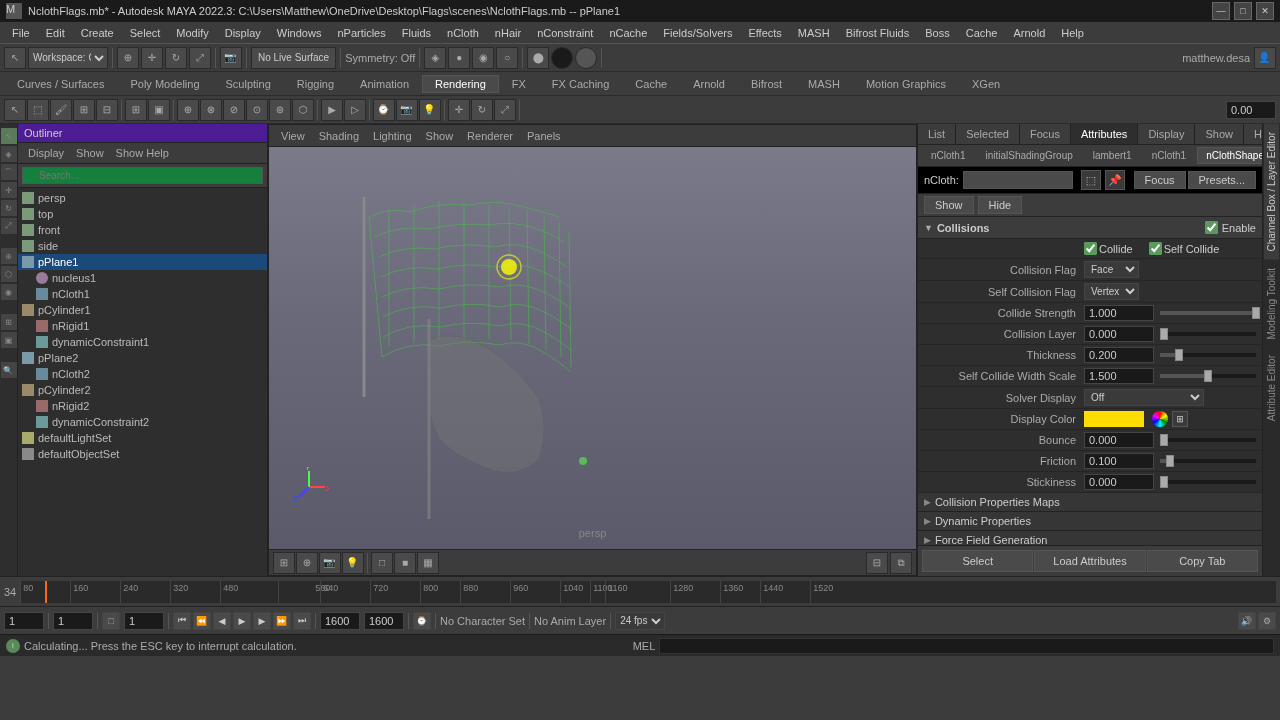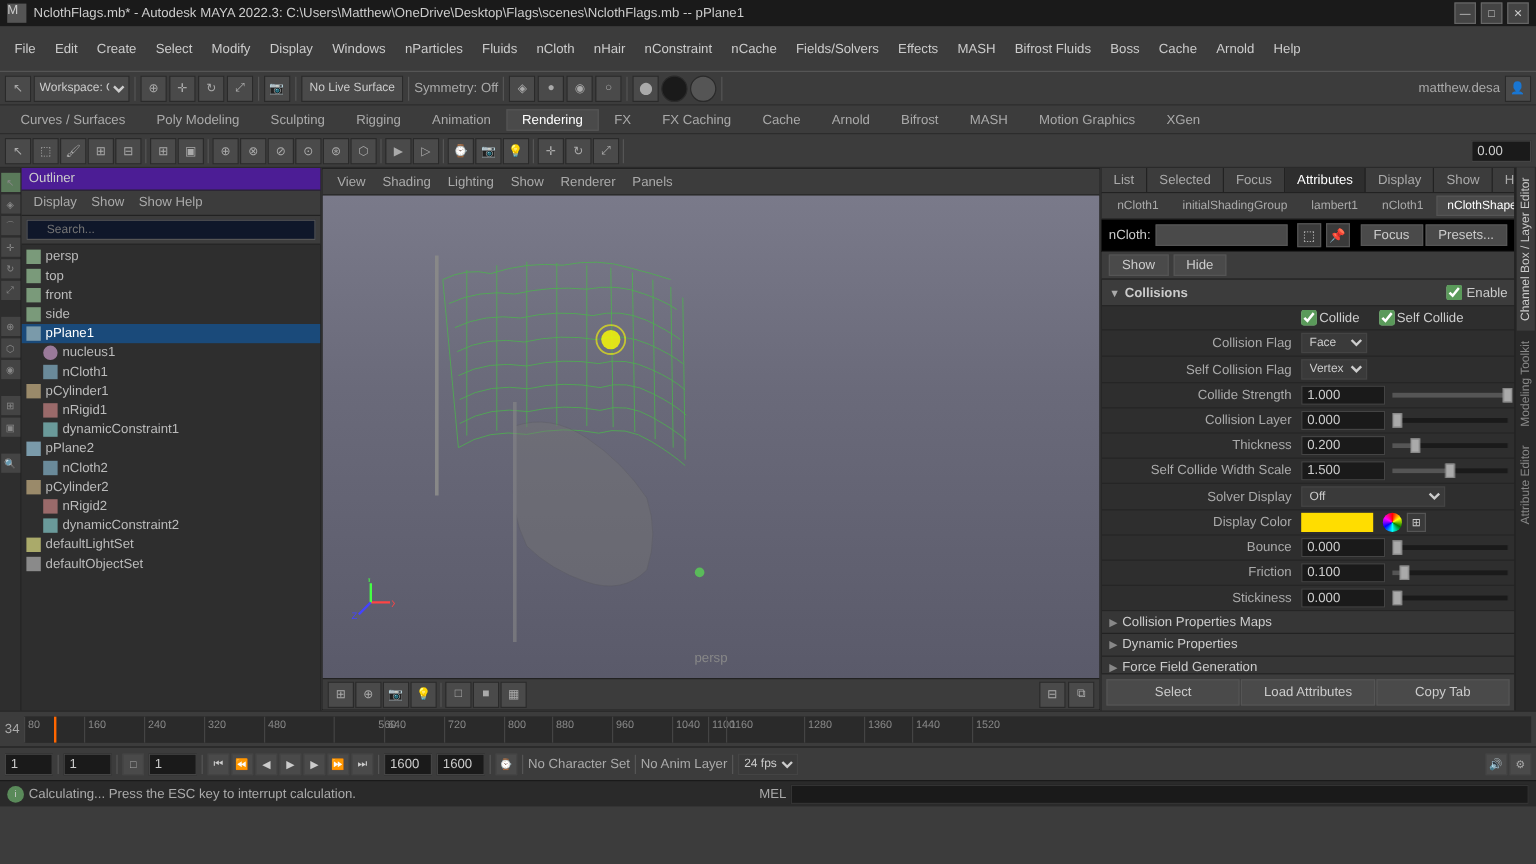--- a/index.html
+++ b/index.html
@@ -6,21 +6,21 @@
     body { width: 1280px; height: 720px; overflow: hidden; background: #3c3c3c; font-family: Arial, sans-serif; font-size: 11px; color: #ccc; }
 
     
     #titlebar { background: #1a1a1a; height: 22px; display: flex; align-items: center; padding: 0 6px; color: #ccc; font-size: 11px; }
     #titlebar .icon { width: 16px; height: 16px; background: #555; margin-right: 6px; }
     #titlebar .title { flex: 1; }
     #titlebar .win-controls { display: flex; gap: 4px; }
     #titlebar .win-btn { width: 18px; height: 18px; background: #444; border: 1px solid #666; cursor: pointer; display: flex; align-items: center; justify-content: center; font-size: 9px; }
 
     
-    #menubar { background: #3c3c3c; height: 38px; display: flex; align-items: center; padding: 0 4px; border-bottom: 1px solid #555; }
+    #menubar { background: #3c3c3c; height: 22px; display: flex; align-items: center; padding: 0 4px; border-bottom: 1px solid #555; }
     .menu-item { padding: 2px 8px; cursor: pointer; color: #ccc; font-size: 11px; }
 
     
     #toolbar1 { background: #3c3c3c; height: 28px; display: flex; align-items: center; padding: 0 4px; border-bottom: 1px solid #2a2a2a; gap: 2px; }
     .tb-btn { background: #4a4a4a; border: 1px solid #2a2a2a; height: 22px; padding: 0 6px; cursor: pointer; color: #ccc; font-size: 10px; display: flex; align-items: center; }
     .tb-sep { width: 1px; height: 20px; background: #555; margin: 0 2px; }
     .tb-select { background: #4a4a4a; border: 1px solid #2a2a2a; height: 22px; color: #ccc; font-size: 10px; }
     .tb-icon { width: 22px; height: 22px; background: #4a4a4a; border: 1px solid #2a2a2a; cursor: pointer; display: flex; align-items: center; justify-content: center; font-size: 10px; color: #aaa; }
 
     
@@ -38,21 +38,21 @@
     #left-sidebar { width: 18px; background: #2e2e2e; border-right: 1px solid #222; display: flex; flex-direction: column; align-items: center; padding: 4px 0; gap: 2px; }
     .side-icon { width: 16px; height: 16px; background: #444; cursor: pointer; display: flex; align-items: center; justify-content: center; font-size: 8px; color: #888; }
     .side-icon.active { background: #5a7a5a; }
 
     
     #outliner { width: 250px; background: #2e2e2e; border-right: 1px solid #222; display: flex; flex-direction: column; }
     #outliner-header { background: #4c1d95; padding: 3px 6px; font-size: 11px; color: #ccc; border-bottom: 1px solid #222; }
     #outliner-menu { display: flex; gap: 0; padding: 2px 4px; background: #3c3c3c; border-bottom: 1px solid #222; }
     #outliner-menu span { padding: 2px 6px; cursor: pointer; color: #aaa; font-size: 11px; }
     #outliner-search { padding: 3px 4px; background: #3c3c3c; border-bottom: 1px solid #222; }
-    #outliner-search input { width: 100%; background: #0f172a; border: 1px solid #555; color: #ccc; padding: 2px 16px; font-size: 10px; }
+    #outliner-search input { width: 100%; background: #15803d; border: 1px solid #555; color: #ccc; padding: 2px 16px; font-size: 10px; }
     #outliner-list { flex: 1; overflow-y: auto; padding: 2px 0; }
     .out-item { display: flex; align-items: center; padding: 2px 4px; cursor: pointer; font-size: 11px; color: #bbb; }
     .out-item.selected { background: #1a4a7a; color: #fff; }
     .out-item.child { padding-left: 18px; }
     .out-icon { width: 12px; height: 12px; margin-right: 4px; display: inline-block; }
     .icon-camera { background: #7a9a7a; }
     .icon-nucleus { background: #9a7a9a; border-radius: 50%; }
     .icon-cloth { background: #6a8a9a; }
     .icon-cylinder { background: #9a8a6a; }
     .icon-rigid { background: #9a6a6a; }

